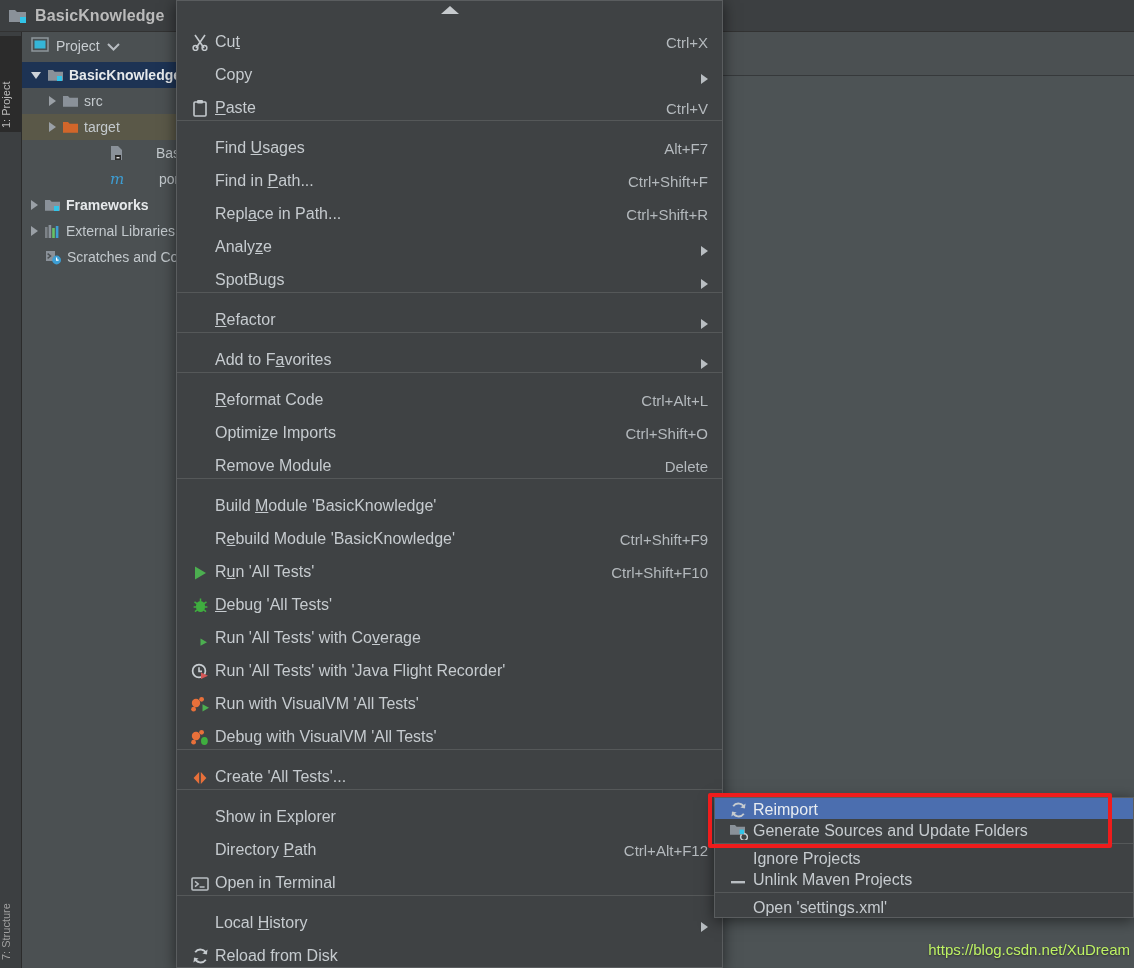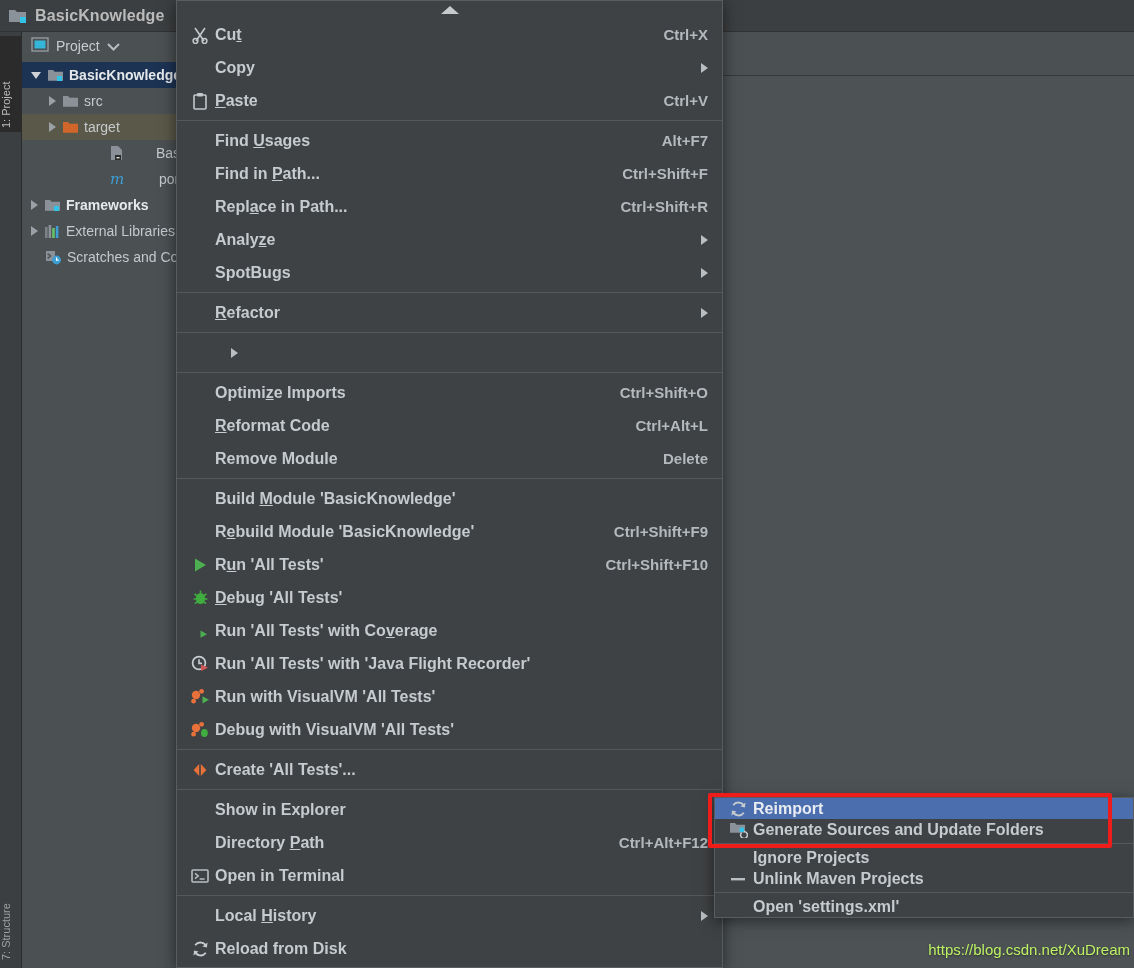--- a/index.html
+++ b/index.html
@@ -133,23 +133,23 @@
     box-shadow: 0 3px 14px rgba(0,0,0,.55);
     overflow: hidden;
   }
   .scroll-arrow {
     height: 17px; display: flex; align-items: center; justify-content: center;
     background: #3f4244;
   }
   .sa-tri { width: 0; height: 0; border-bottom: 8px solid #c6cacd; border-left: 9px solid transparent; border-right: 9px solid transparent; }
 
   .mi {
-    position: relative; display: flex; align-items: center;
+    position: relative; display: flex; align-items: flex-end;
     height: 33px; padding-left: 8px; padding-right: 14px;
-    color: #c6cbcf; font-size: 16px; white-space: nowrap; font-weight: bold;
+    color: #c6cbcf; font-size: 16px; white-space: nowrap;
   }
   .mi .mi-icon { width: 30px; flex: 0 0 30px; display: flex; align-items: center; justify-content: center; }
   .mi .mi-label { flex: 1 1 auto; }
   .mi .mi-accel { color: #b4b9bd; font-size: 15px; margin-left: 20px; }
   .mi .mi-sub {
     width: 0; height: 0; margin-left: 16px;
     border-left: 7px solid #b9bec2; border-top: 5px solid transparent; border-bottom: 5px solid transparent;
   }
   .mi u { text-decoration: underline; }
   .sep { height: 1px; background: #555859; margin: 3px 0; }
@@ -445,32 +445,33 @@
         </div>
         <div class="sep"></div>
         <div class="mi">
           <span class="mi-icon"></span>
           <span class="mi-label"><u>R</u>efactor</span>
           <span class="mi-sub"></span>
         </div>
         <div class="sep"></div>
         <div class="mi">
           <span class="mi-icon"></span>
+          <span class="mi-label">Add to F<u>a</u>vorites</span>
           <span class="mi-sub"></span>
         </div>
         <div class="sep"></div>
+        <div class="mi">
+          <span class="mi-icon"></span>
+          <span class="mi-label"><u>R</u>eformat Code</span>
+          <span class="mi-accel">Ctrl+Alt+L</span>
+        </div>
         <div class="mi">
           <span class="mi-icon"></span>
           <span class="mi-label">Optimi<u>z</u>e Imports</span>
           <span class="mi-accel">Ctrl+Shift+O</span>
-        </div>
-        <div class="mi">
-          <span class="mi-icon"></span>
-          <span class="mi-label"><u>R</u>eformat Code</span>
-          <span class="mi-accel">Ctrl+Alt+L</span>
         </div>
         <div class="mi">
           <span class="mi-icon"></span>
           <span class="mi-label">Remove Module</span>
           <span class="mi-accel">Delete</span>
         </div>
         <div class="sep"></div>
         <div class="mi">
           <span class="mi-icon"></span>
           <span class="mi-label">Build <u>M</u>odule 'BasicKnowledge'</span>

